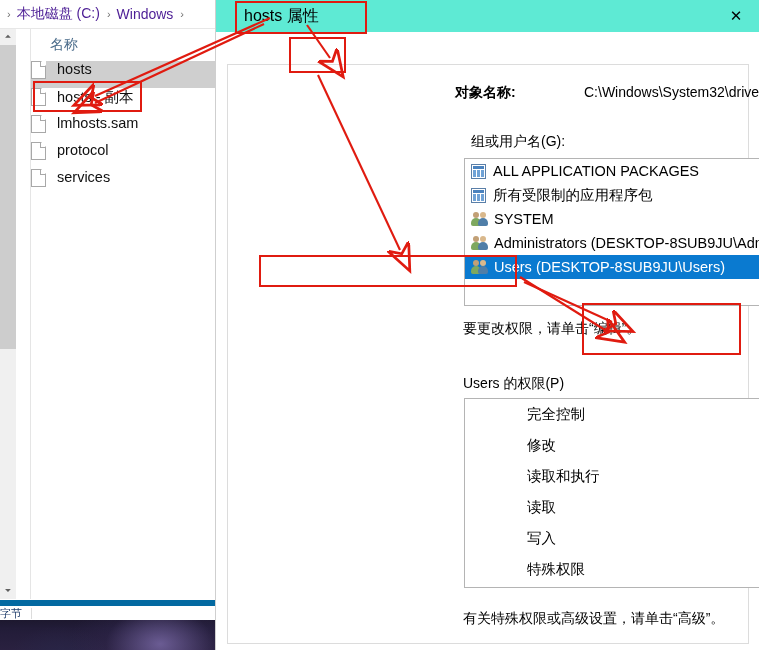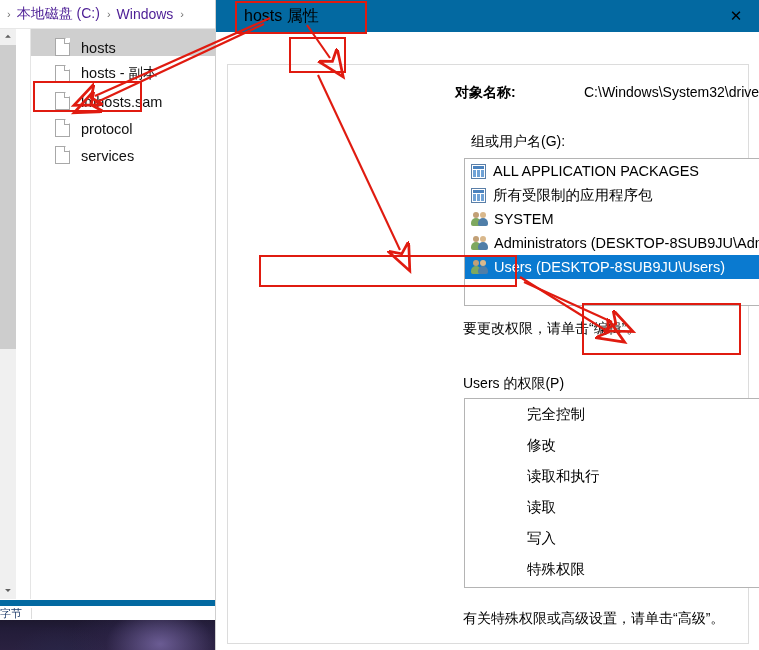--- a/index.html
+++ b/index.html
@@ -53,21 +53,21 @@
 
   
   #file-list{
     position:absolute;left:31px;top:29px;width:191px;height:570px;background:#fff;
   }
   #col-header{
     height:32px;display:flex;align-items:center;padding-left:19px;
     font-size:14px;color:#4a6b8a;
   }
   .file-row{
-    height:27px;display:flex;align-items:flex-end;padding-left:24px;
+    height:27px;display:flex;align-items:flex-start;padding-left:0;
     font-size:14.5px;color:#101010;
   }
   .file-row.selected{background:#cfcfcf;}
   .file-icon{
     width:13px;height:16px;margin-right:11px;flex:0 0 auto;position:relative;
     background:#fff;border:1px solid #a8a8a8;
   }
   .file-icon:after{
     content:"";position:absolute;right:-1px;top:-1px;
     border-width:0 5px 5px 0;border-style:solid;
@@ -92,21 +92,21 @@
   #behind-gap{
     position:absolute;left:222px;top:0;width:537px;height:650px;background:#f0f0f0;
   }
 
   
   #dialog{
     position:absolute;left:216px;top:0;width:543px;height:650px;
     background:#ffffff;box-shadow:0 0 0 1px #cfcfcf;
   }
   #dialog-titlebar{
-    position:absolute;left:0;top:0;width:543px;height:32px;background:#0369a1;
+    position:absolute;left:0;top:0;width:543px;height:32px;background:#5eead4;
   }
   #dialog-title{
     position:absolute;left:28px;top:5px;font-size:16px;color:#000;
     line-height:22px;
   }
   #close-button{
     position:absolute;right:0;top:0;width:46px;height:31px;
     display:flex;align-items:center;justify-content:center;
     font-size:15px;color:#000;font-family:"DejaVu Sans",sans-serif;
   }
@@ -221,20 +221,21 @@
   </div>
 
   <div id="nav-scrollbar">
     <div class="arrow up">⏶</div>
     <div class="thumb"></div>
     <div class="arrow down">⏷</div>
   </div>
   <div id="nav-pane"></div>
 
   <div id="file-list">
+    <div id="col-header">名称</div>
     <div id="file-rows">
         <div class="file-row selected">
           <span class="file-icon"></span>
           <span>hosts</span>
         </div>
         <div class="file-row">
           <span class="file-icon"></span>
           <span>hosts - 副本</span>
         </div>
         <div class="file-row">

